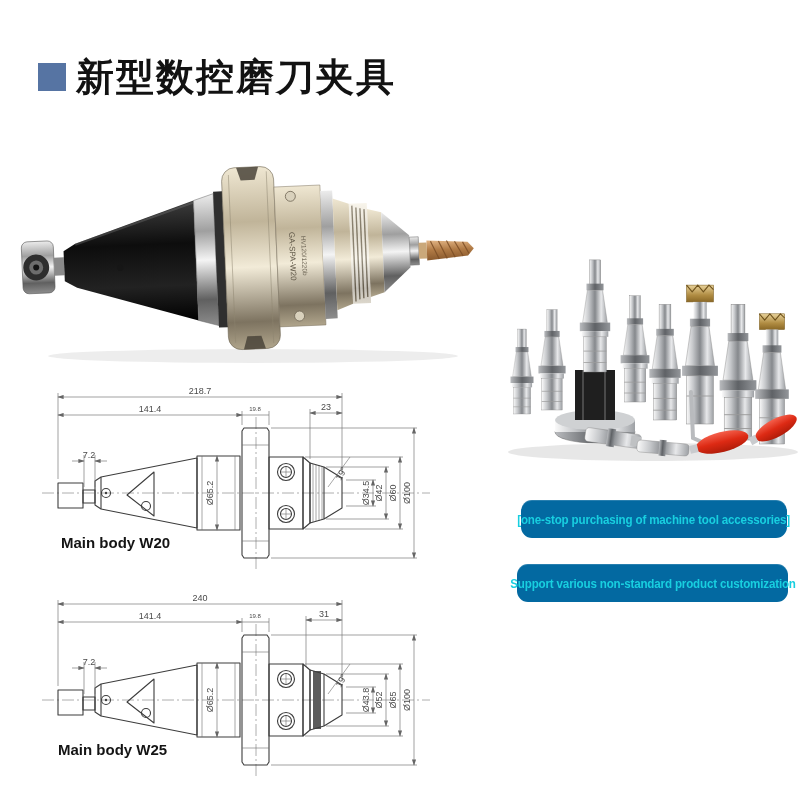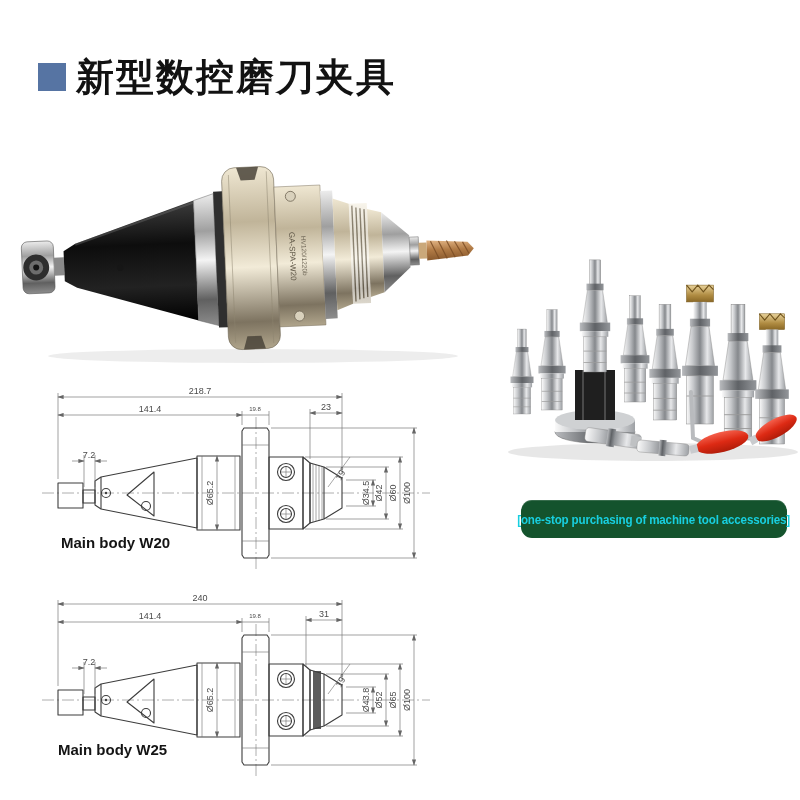--- a/index.html
+++ b/index.html
@@ -4,21 +4,21 @@
 <style>
   html,body{margin:0;padding:0;background:#fff;}
   .canvas{position:relative;width:800px;height:800px;background:#fff;overflow:hidden;
           font-family:"Liberation Sans",sans-serif;color:#1a1a1a;}
   .abs{position:absolute;}
   
   .title-sq{left:38px;top:63px;width:28px;height:28px;background:#5674a3;}
   .title-zh{left:76px;top:52px;font-size:38px;font-weight:700;letter-spacing:2px;color:#121212;white-space:nowrap;}
   .title-en{left:30px;top:111px;font-size:19px;font-weight:400;letter-spacing:.4px;color:#1e1e1e;white-space:nowrap;}
   
-  .banner{background:#14532d;border-radius:11px;display:flex;align-items:center;justify-content:center;
+  .banner{background:#0369a1;border-radius:11px;display:flex;align-items:center;justify-content:center;
           box-shadow:inset 0 1px 0 rgba(255,255,255,.15);}
   .banner-1{left:521px;top:500px;width:266px;height:38px;}
   .banner-2{left:517px;top:564px;width:271px;height:38px;}
   .banner span{display:inline-block;transform:scaleX(.86);transform-origin:center;
                color:#18cfe0;font-weight:700;font-size:13.5px;white-space:nowrap;letter-spacing:-.2px;}
   
   svg text{font-family:"Liberation Sans",sans-serif;}
   .out{fill:none;stroke:#3d3d3d;stroke-width:1.1;stroke-linejoin:round;}
   .thin{fill:none;stroke:#6b6b6b;stroke-width:.6;}
   .dim{fill:none;stroke:#7a7a7a;stroke-width:.7;}
@@ -200,20 +200,23 @@
       </g>
       <g transform="translate(281,176) rotate(-28)">
         <ellipse cx="0" cy="0" rx="23" ry="9" fill="url(#aRed)"></ellipse>
         <rect x="-29" y="-4" width="7" height="8" fill="#c9cbce"></rect>
       </g>
     </g>
   </svg>
 
   <div class="abs banner banner-1">
     <span>[one-stop purchasing of machine tool accessories]</span>
+  </div>
+  <div class="abs banner banner-2">
+    <span>Support various non-standard product customization</span>
   </div>
 
   <svg class="abs" style="left:28px;top:381px;" width="445" height="200" viewBox="0 0 445 200">
     <defs>
       <marker id="ar1" markerWidth="9" markerHeight="6" refX="8" refY="3" orient="auto-start-reverse">
         <path d="M0,0 L9,3 L0,6 Z" fill="#666"></path>
       </marker>
     </defs>
     <line class="cl" x1="14" y1="112" x2="402" y2="112"></line>
     <line class="cl" x1="228" y1="36" x2="228" y2="188"></line>

